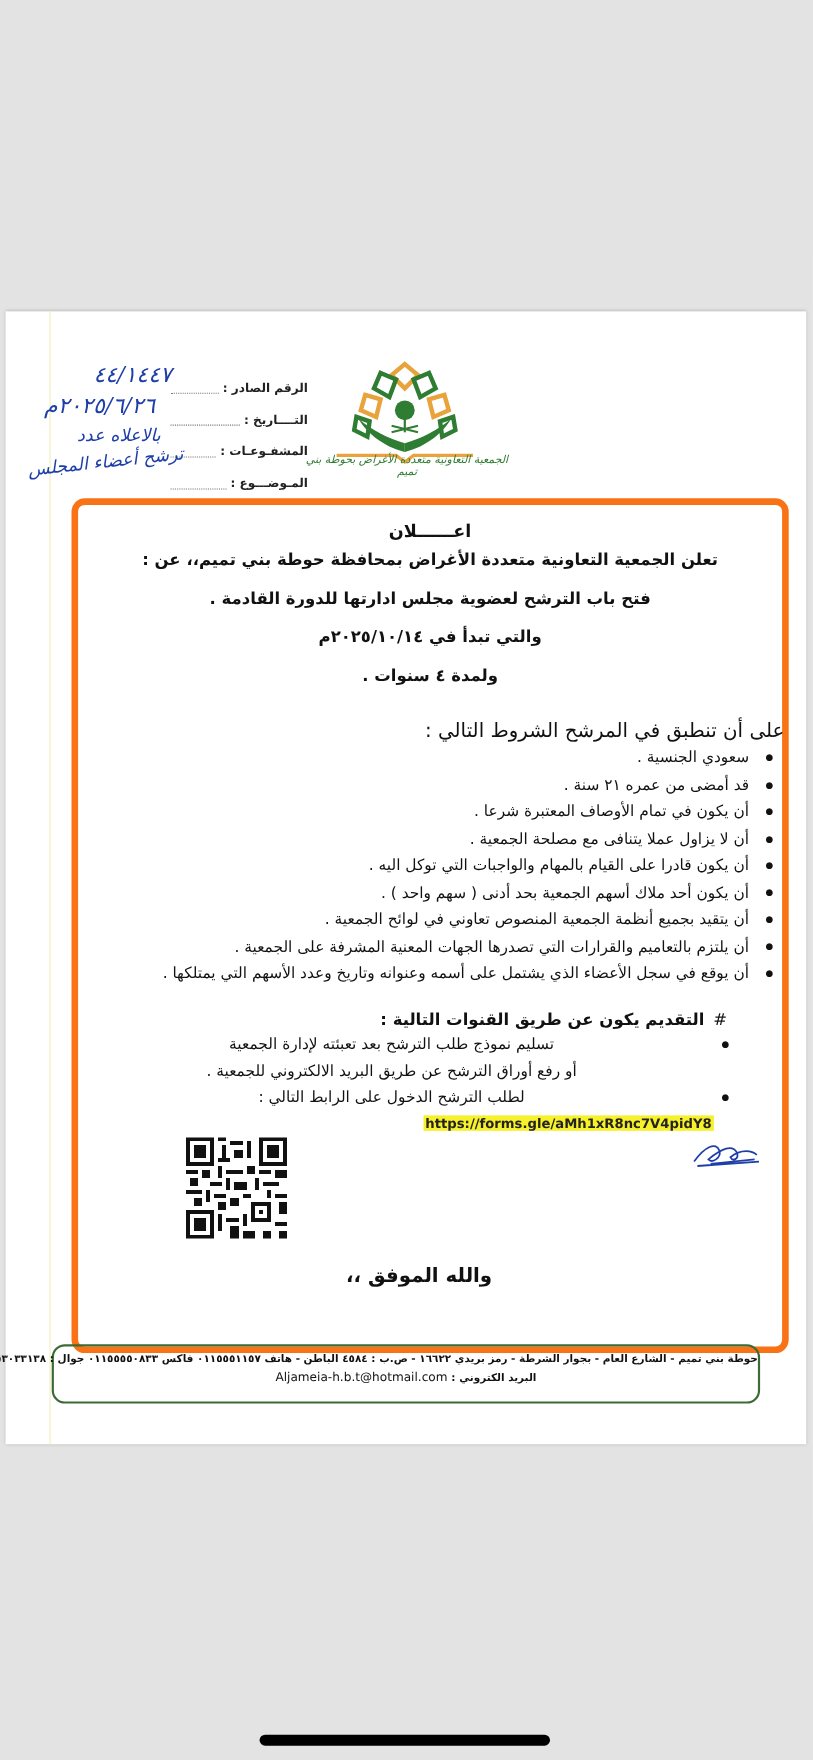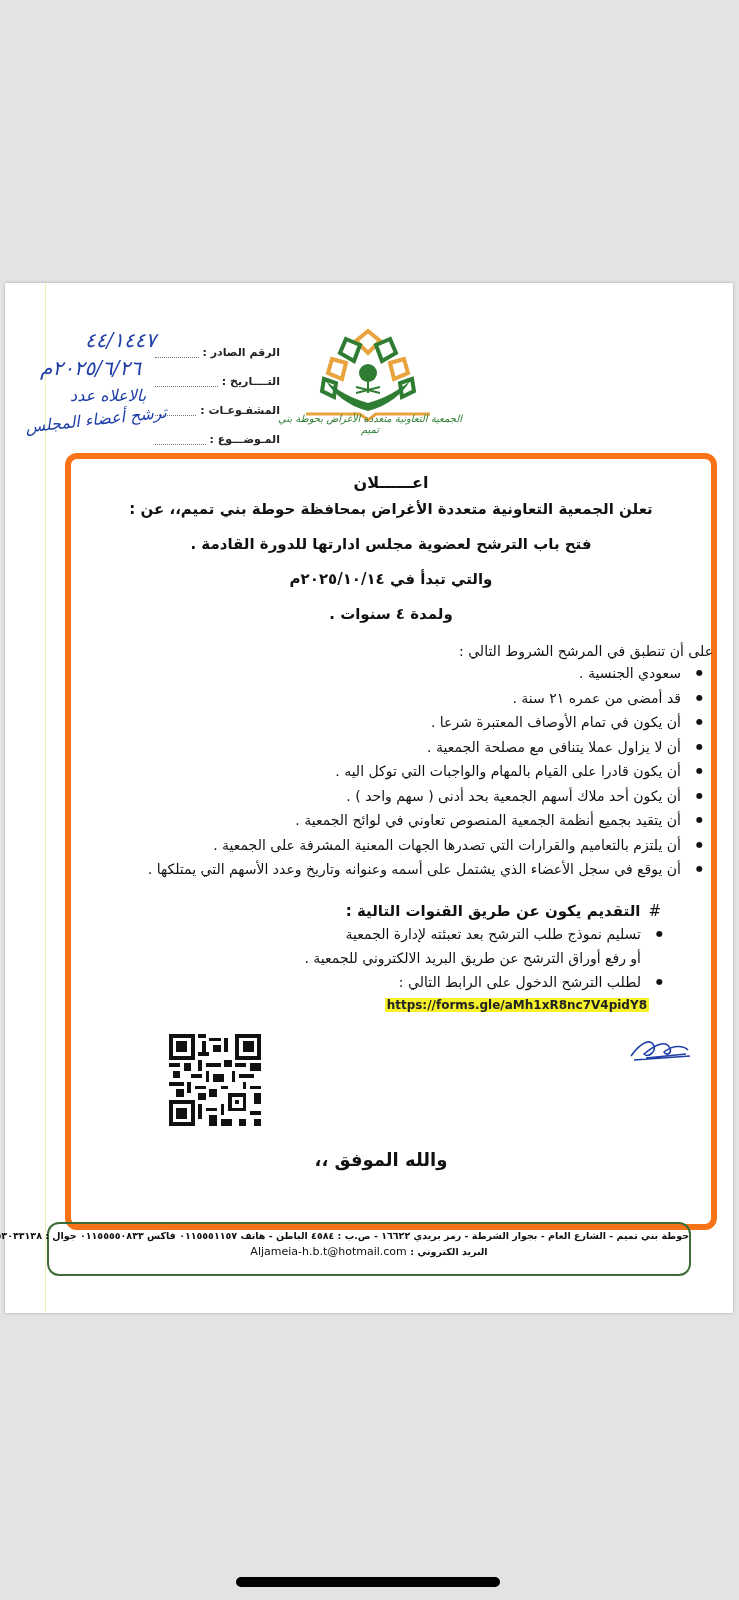--- a/index.html
+++ b/index.html
@@ -28,28 +28,28 @@
   .meta .row .dots { flex:1; border-bottom:1px dotted #777; height:10px; margin-right:4px; }
   .handwriting { position:absolute; left:20px; top:45px; width:180px; height:115px; color:#1f3fa8; font-family:"DejaVu Serif", serif; font-style:italic; direction:rtl; }
   .handwriting div { position:absolute; white-space:nowrap; }
   .box {
     position:absolute; left:60px; top:170px; width:640px; height:765px;
     border:6px solid #f97316; border-radius:12px;
   }
   .content { position:absolute; left:0; right:0; top:0; direction:rtl; }
   .title { text-align:center; font-weight:bold; font-size:16px; margin-top:14px; }
   .heading { text-align:center; font-weight:bold; font-size:15px; line-height:35px; }
-  .intro { padding-right:0; margin-top:11px; font-size:14px; margin-right:-2px; }
+  .intro { padding-right:0; margin-top:22px; font-size:18px; margin-right:-2px; }
   ul.conds { margin:2px 0 0 0; padding-right:30px; list-style:none; font-size:14px; }
   ul.conds li { line-height:24.5px; position:relative; }
   ul.conds li::before { content:"●"; position:absolute; right:-22px; font-size:8px; top:0; }
   .apply-h { margin-top:20px; margin-right:50px; font-size:15px; font-weight:bold; }
   .apply-h .hash { font-weight:normal; margin-left:8px; }
   ul.apply { margin:2px 0 0 0; padding-right:70px; list-style:none; font-size:14px; }
-  ul.apply li { line-height:24px; position:relative; }
+  ul.apply li { line-height:24px; position:relative;text-align:center; }
   ul.apply li.bullet::before { content:"●"; position:absolute; right:-22px; font-size:8px; }
   .link {
     display:inline-block; background:#f6f12a; font-size:12px; font-weight:bold;
     direction:ltr; padding:0 2px; margin-right:0; color:#222;
   }
   .link-row { padding-right:62px; margin-top:0;text-decoration:underline; }
   .qr { position:absolute; left:98px; top:575px; width:92px; height:92px; }
   .sig { position:absolute; left:555px; top:575px; width:70px; height:30px; }
   .closing { position:absolute; left:0; right:0; top:690px; text-align:center; font-size:18px; font-weight:bold; direction:rtl; padding-right:20px; }
   .footer {

